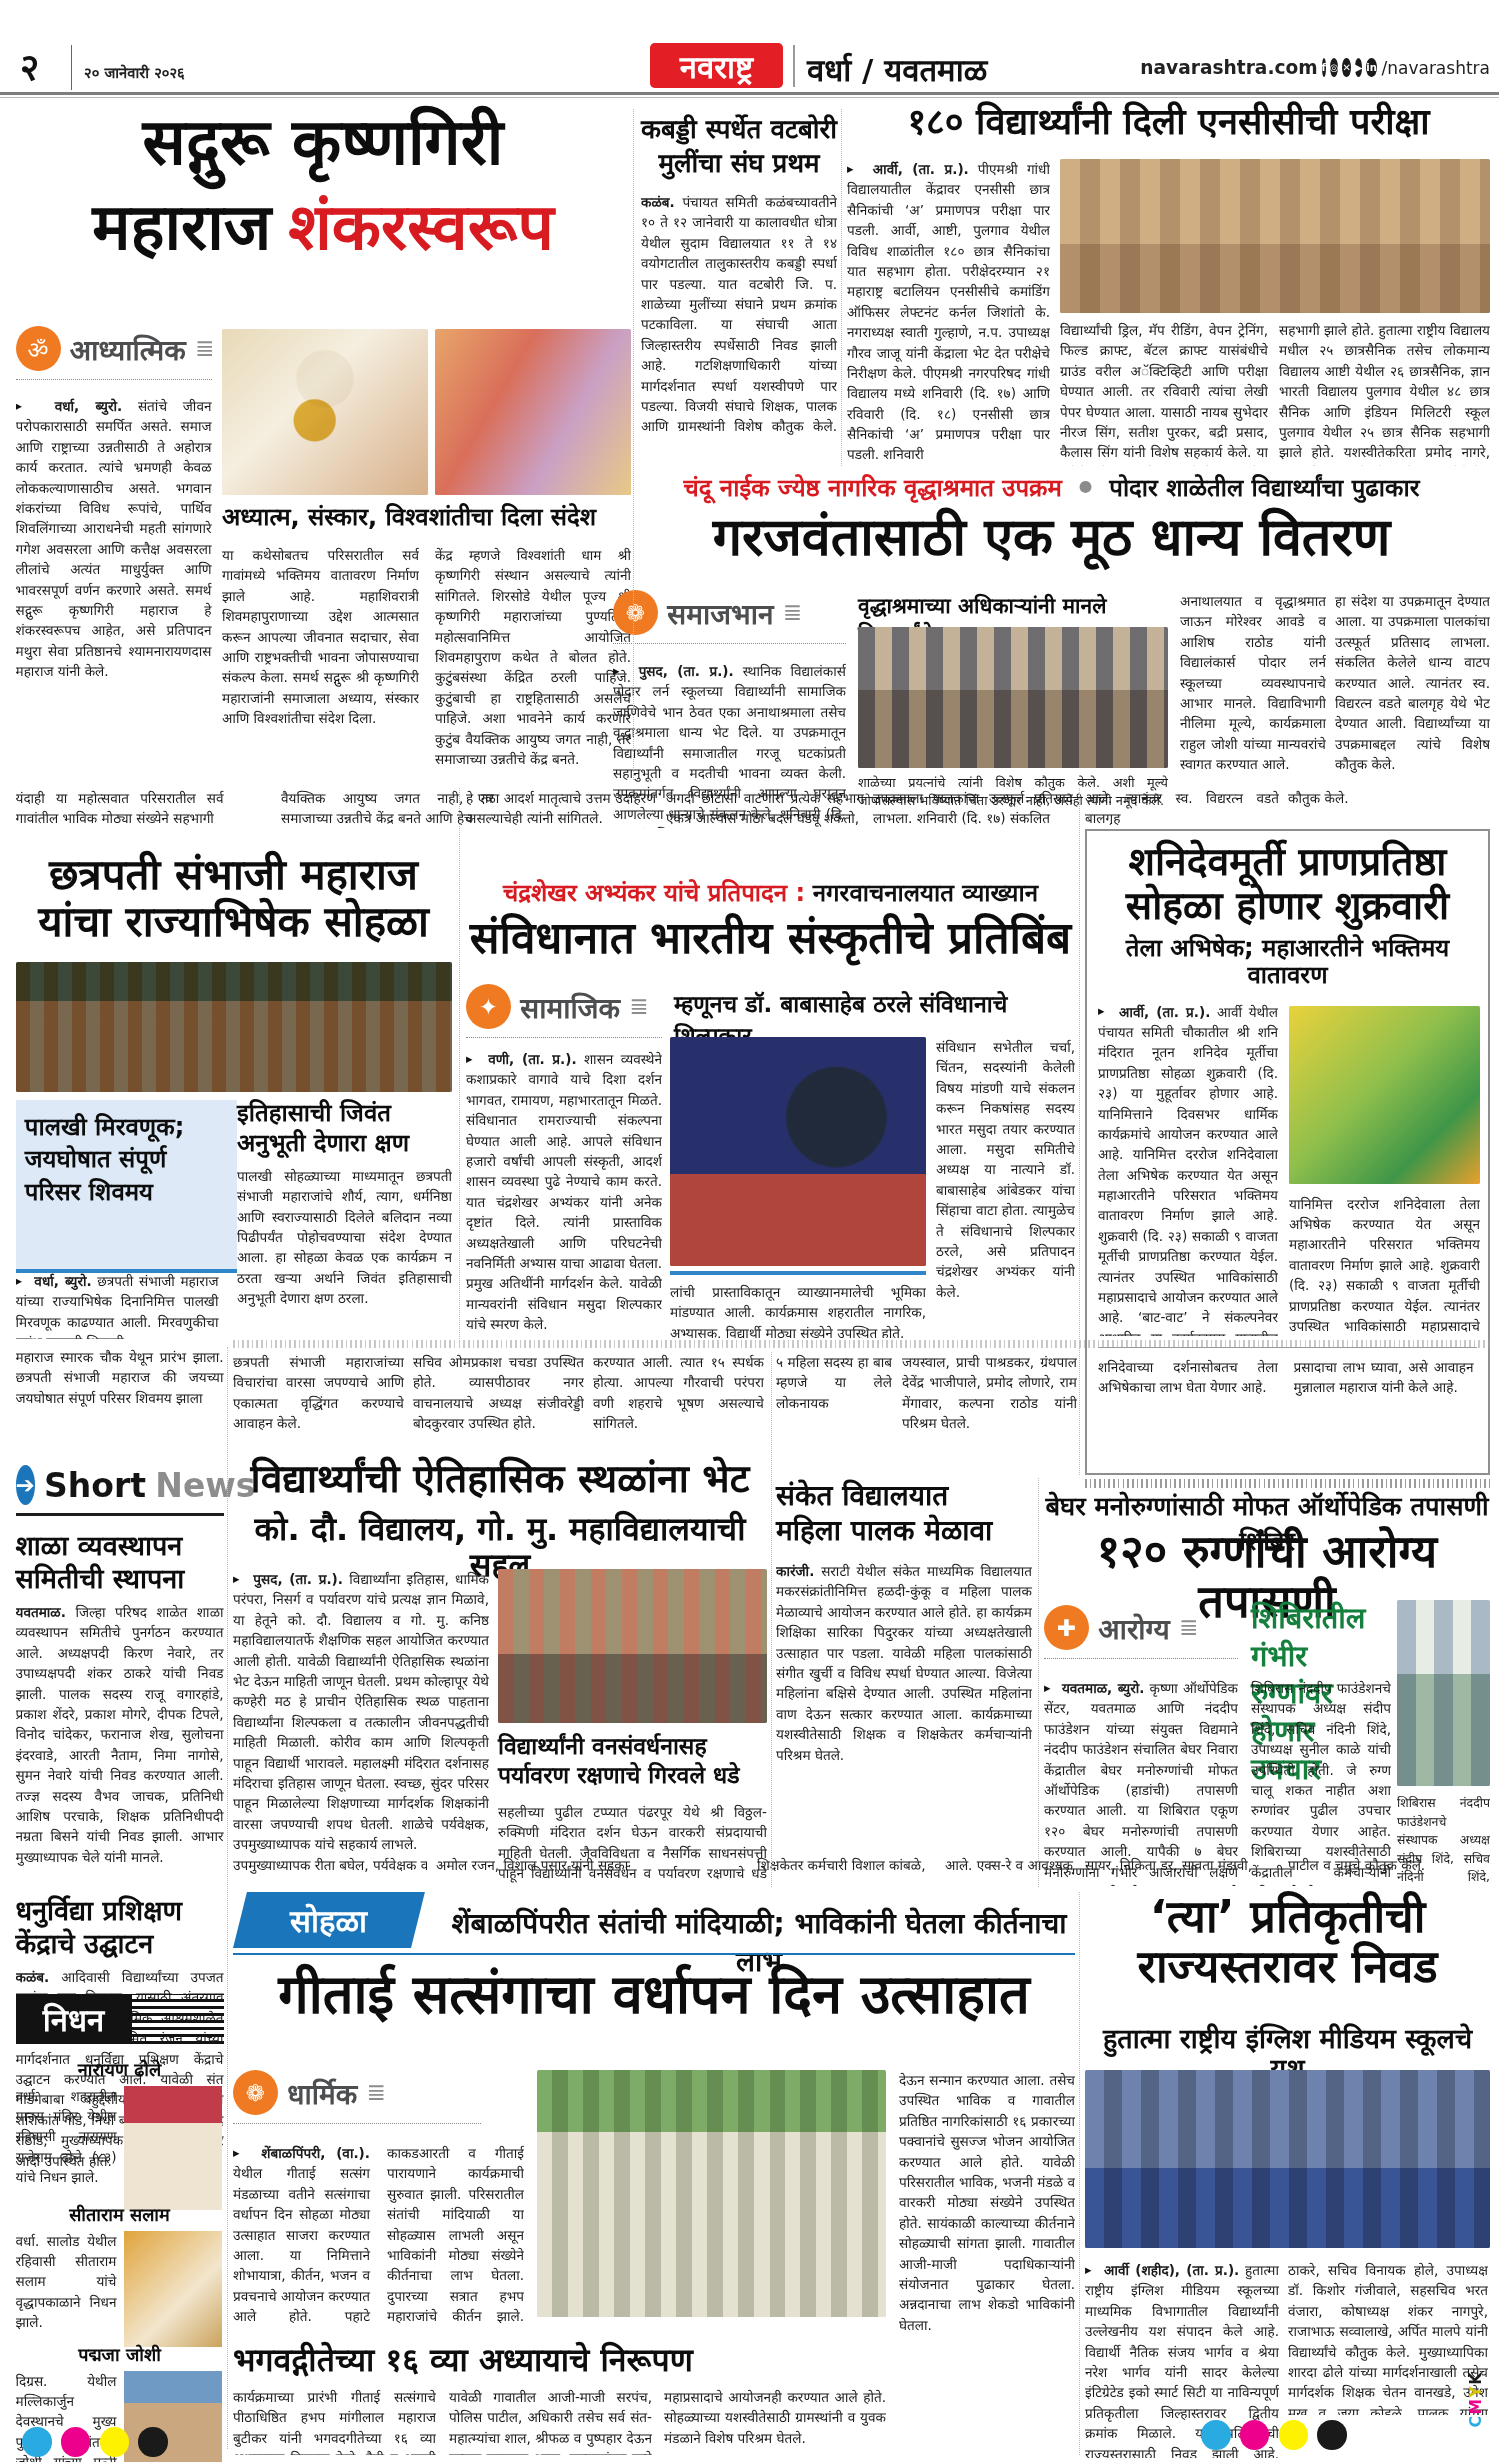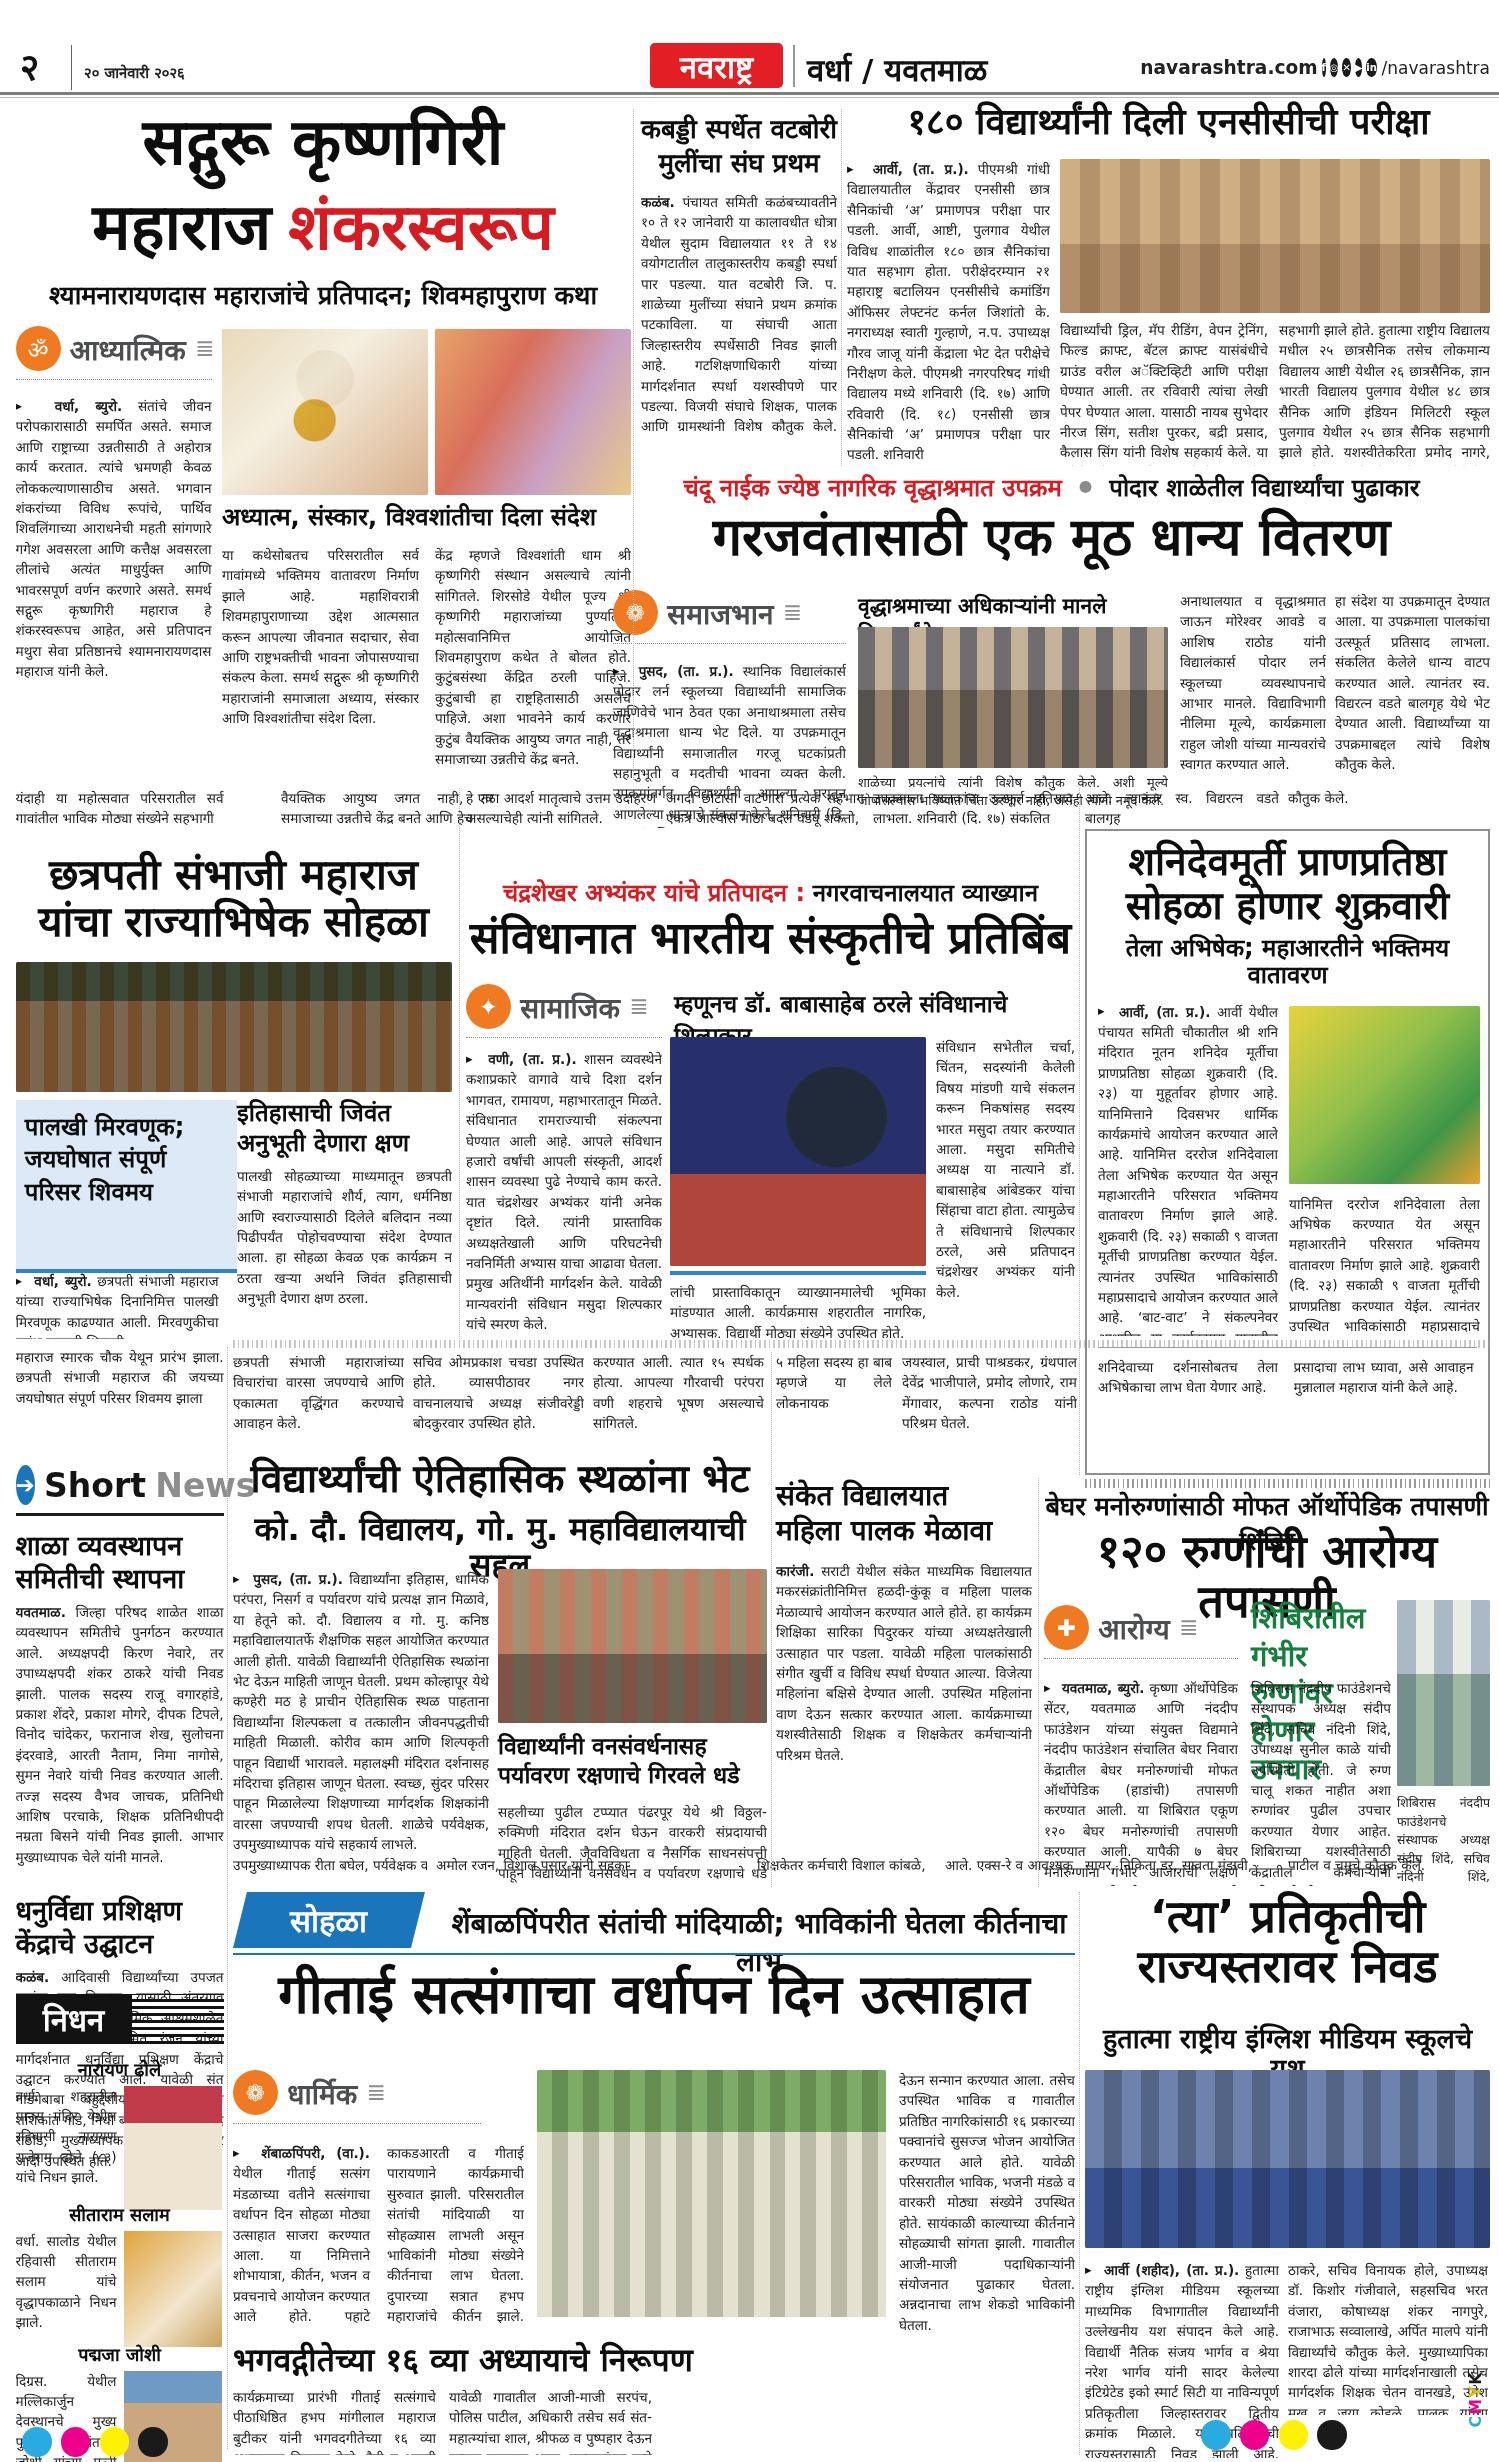--- a/index.html
+++ b/index.html
@@ -69,21 +69,20 @@
     <span class="soc">▶</span>
     <span class="soc">in</span>
     <span style="font-size:17px;color:#222;margin-left:4.7px;">/navarashtra</span>
   </div>
   <div class="hdr-rule" style="top:92px;"></div>
 
   <div class="abs hl" style="left:15.5px;top:107px;width:615px;font-size:64px;">सद्गुरू कृष्णगिरी</div>
   <div class="abs hl" style="left:15.5px;top:192px;width:615px;font-size:64px;">
     <span style="margin-right:17px;">महाराज</span><span style="color:#d81b21;">शंकरस्वरूप</span>
   </div>
-  <div class="abs hl" style="left:15.5px;top:281px;width:615px;font-size:25.6px;">श्यामनारायणदास महाराजांचे प्रतिपादन; शिवमहापुराण कथा</div>
 
   <div class="abs badge-wrap" style="left:15.5px;top:326px;width:196px;">
     <div class="badge">
       <div class="bc">ॐ</div>
       <div class="bn">आध्यात्मिक</div>
       <div class="bl">≣</div>
     </div>
   </div>
   <div class="abs bt" style="left:15.5px;top:396px;width:196px;height:386px;">
     <span class="arrow">▶</span>
@@ -359,20 +358,21 @@
     <span class="arrow">▶</span>
     <span class="dl">शेंबाळपिंपरी, (वा.).</span>
     <span>येथील गीताई सत्संग मंडळाच्या वतीने सत्संगाचा वर्धापन दिन सोहळा मोठ्या उत्साहात साजरा करण्यात आला. या निमित्ताने शोभायात्रा, कीर्तन, भजन व प्रवचनाचे आयोजन करण्यात आले होते. पहाटे काकडआरती व गीताई पारायणाने कार्यक्रमाची सुरुवात झाली. परिसरातील संतांची मांदियाळी या सोहळ्यास लाभली असून भाविकांनी मोठ्या संख्येने कीर्तनाचा लाभ घेतला. दुपारच्या सत्रात हभप महाराजांचे कीर्तन झाले. सोहळ्यासाठी गावकऱ्यांनी दूरदृष्टीने नियोजन केले होते.</span>
   </div>
   <div class="photo p-pandal" style="left:537px;top:2070px;width:349px;height:247px;"></div>
   <div class="abs bt" style="left:899px;top:2070px;width:176px;height:384px;">देऊन सन्मान करण्यात आला. तसेच उपस्थित भाविक व गावातील प्रतिष्ठित नागरिकांसाठी १६ प्रकारच्या पक्वानांचे सुसज्ज भोजन आयोजित करण्यात आले होते. यावेळी परिसरातील भाविक, भजनी मंडळे व वारकरी मोठ्या संख्येने उपस्थित होते. सायंकाळी काल्याच्या कीर्तनाने सोहळ्याची सांगता झाली. गावातील आजी-माजी पदाधिकाऱ्यांनी संयोजनात पुढाकार घेतला. अन्नदानाचा लाभ शेकडो भाविकांनी घेतला.</div>
 
   <div class="abs subhead" style="left:233px;top:2337px;width:653px;font-size:32px;">भगवद्गीतेच्या १६ व्या अध्यायाचे निरूपण</div>
   <div class="abs bt" style="left:233px;top:2387px;width:203px;height:68px;">कार्यक्रमाच्या प्रारंभी गीताई सत्संगाचे पीठाधिष्ठित हभप मांगीलाल महाराज बुटीकर यांनी भगवदगीतेच्या १६ व्या अध्यायावर निरूपण केले. दैवी व आसुरी संपत्तीचे विश्लेषण त्यांनी सोप्या भाषेत केले.</div>
   <div class="abs bt" style="left:449px;top:2387px;width:203px;height:68px;">यावेळी गावातील आजी-माजी सरपंच, पोलिस पाटील, अधिकारी तसेच सर्व संत-महात्म्यांचा शाल, श्रीफळ व पुष्पहार देऊन सत्कार करण्यात आला. मान्यवरांच्या हस्ते दीपप्रज्वलन झाले.</div>
+  <div class="abs bt" style="left:664px;top:2387px;width:222px;height:68px;">महाप्रसादाचे आयोजनही करण्यात आले होते. सोहळ्याच्या यशस्वीतेसाठी ग्रामस्थांनी व युवक मंडळाने विशेष परिश्रम घेतले.</div>
 
   <div class="abs bt" style="left:1085px;top:1855px;width:194px;height:22px;white-space:nowrap;">सायर, निकिता डर, सावता मंडावी,</div>
   <div class="abs bt" style="left:1288px;top:1855px;width:200px;height:22px;white-space:nowrap;">पाटील व चमूचे कौतुक केले.</div>
 
   <div class="abs hl" style="left:1085px;top:1892px;width:405px;font-size:45px;">
     <div>‘त्या’ प्रतिकृतीची</div>
     <div>राज्यस्तरावर निवड</div>
   </div>
   <div class="abs hl" style="left:1085px;top:2024px;width:405px;font-size:27px;">हुतात्मा राष्ट्रीय इंग्लिश मीडियम स्कूलचे यश</div>
   <div class="photo p-group" style="left:1085px;top:2070px;width:405px;height:178px;"></div>

